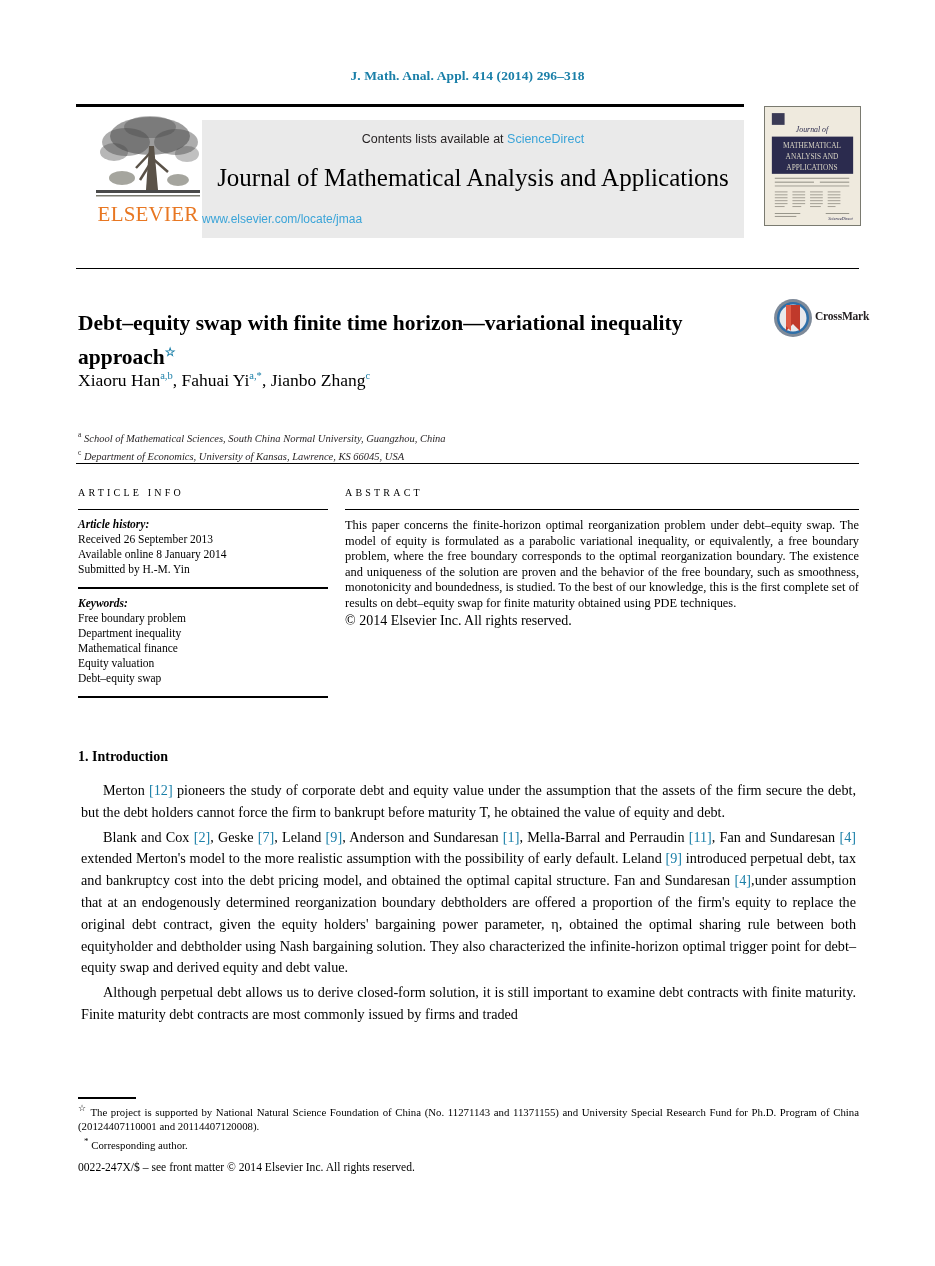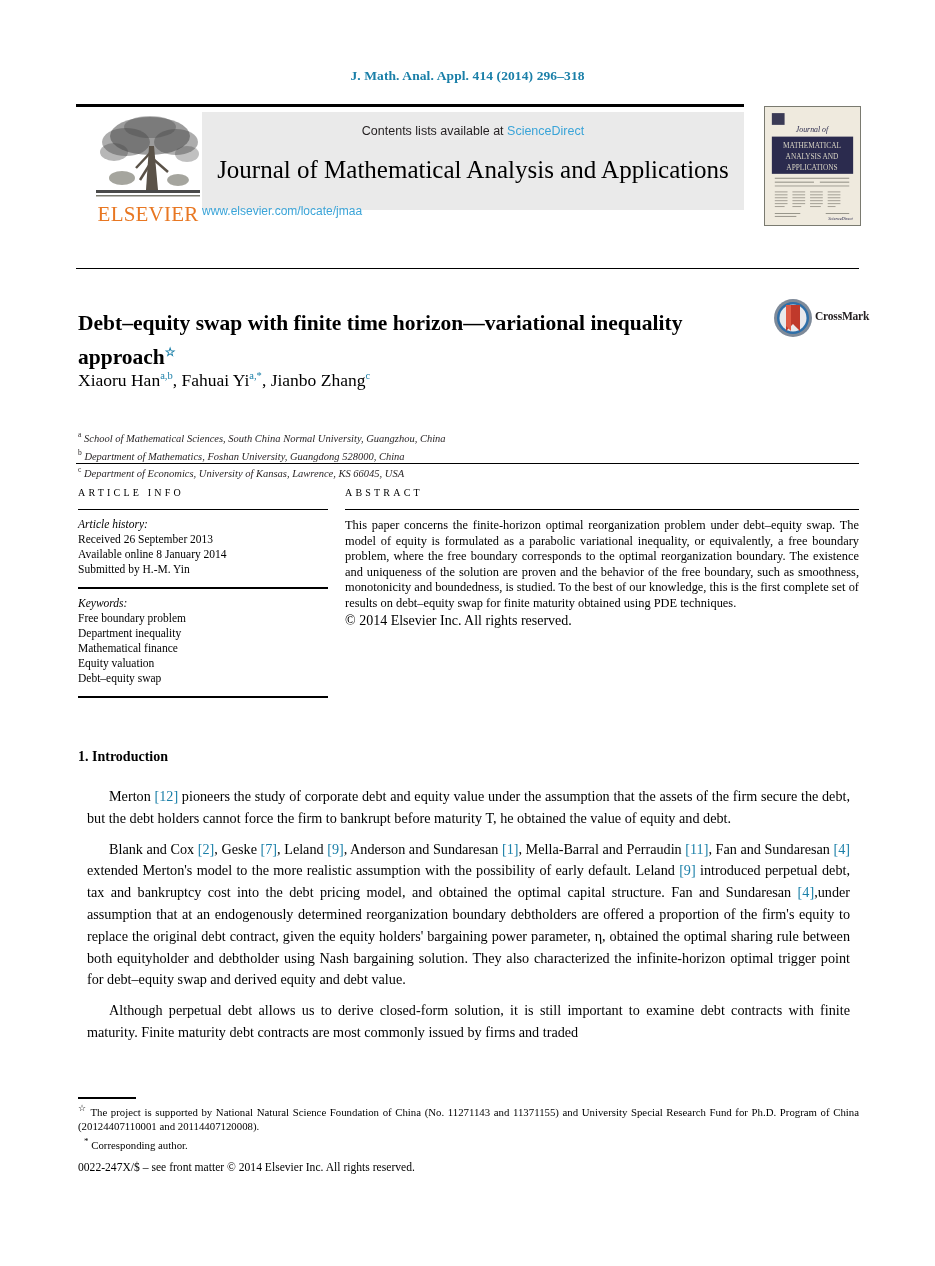--- a/index.html
+++ b/index.html
@@ -67,23 +67,23 @@
     width: 112px;
     text-align: center;
     font-family: "Liberation Serif", serif;
     font-size: 21px;
     letter-spacing: 0.2px;
     color: #e87722;
     line-height: 1;
   }
   .journal-band {
     position: absolute;
-    left: 126px; top: 8px;
+    left: 126px; top: 16px;
     width: 542px;
-    height: 98px;
+    height: 118px;
     background: #eaeaea;
   }
   .contents-line {
     position: absolute;
     left: 0; top: 12px;
     width: 542px;
     text-align: center;
     font-family: "Liberation Sans", sans-serif;
     font-size: 12.5px;
     color: #231f20;
@@ -209,21 +209,21 @@
   }
   .info-block {
     font-family: "Liberation Serif", serif;
     font-size: 11.5px;
     line-height: 15px;
     color: #000;
     padding-top: 7px;
   }
   .info-block .lbl {
     font-style: italic;
-    font-weight: normal;
+    font-weight: bold;
   }
   .abs-text {
     font-family: "Liberation Serif", serif;
     font-size: 12.4px;
     line-height: 15.6px;
     color: #000;
     text-align: justify;
     padding-top: 8px;
   }
   .abs-copy {
@@ -246,21 +246,21 @@
   .body-col {
     position: absolute;
     left: 78px; top: 777px;
     width: 781px;
     font-family: "Liberation Serif", serif;
     font-size: 14.2px;
     line-height: 21.8px;
     color: #000;
     text-align: justify;
   }
-  .body-col p { margin: 9px; text-indent: 22px; }
+  .body-col p { margin: 3px; text-indent: 22px; }
   .ref { color: #1a7fa8; }
 
   
   .foot-rule {
     position: absolute;
     left: 78px; top: 1097px;
     width: 58px;
     height: 2px;
     background: #000;
   }
@@ -387,21 +387,20 @@
       <circle cx="20" cy="20" r="13.5" fill="#e9e9ec"></circle>
       <path d="M13 7 h14 v26 l-7 -7 l-7 7 Z" fill="#c0392b"></path>
       <path d="M13 7 h5 v26 l-5 -5 Z" fill="#e05a45"></path>
     </svg>
     <span class="crossmark-txt">CrossMark</span>
   </div>
 
   <div class="authors"><span>Xiaoru Han</span><sup>a,b</sup>, <span>Fahuai Yi</span><sup>a,*</sup>, <span>Jianbo Zhang</span><sup>c</sup></div>
   <div class="affils">
       <div><sup>a</sup> School of Mathematical Sciences, South China Normal University, Guangzhou, China</div>
-      <div><sup>b</sup> Department of Mathematics, Foshan University, Guangdong 528000, China</div>
       <div><sup>c</sup> Department of Economics, University of Kansas, Lawrence, KS 66045, USA</div>
     </div>
 
   <div class="col-left">
     <div class="sec-head">ARTICLE INFO</div>
     <div class="thin-rule"></div>
     <div class="info-block">
       <div class="lbl">Article history:</div>
       <div>Received 26 September 2013</div>
       <div>Available online 8 January 2014</div>

